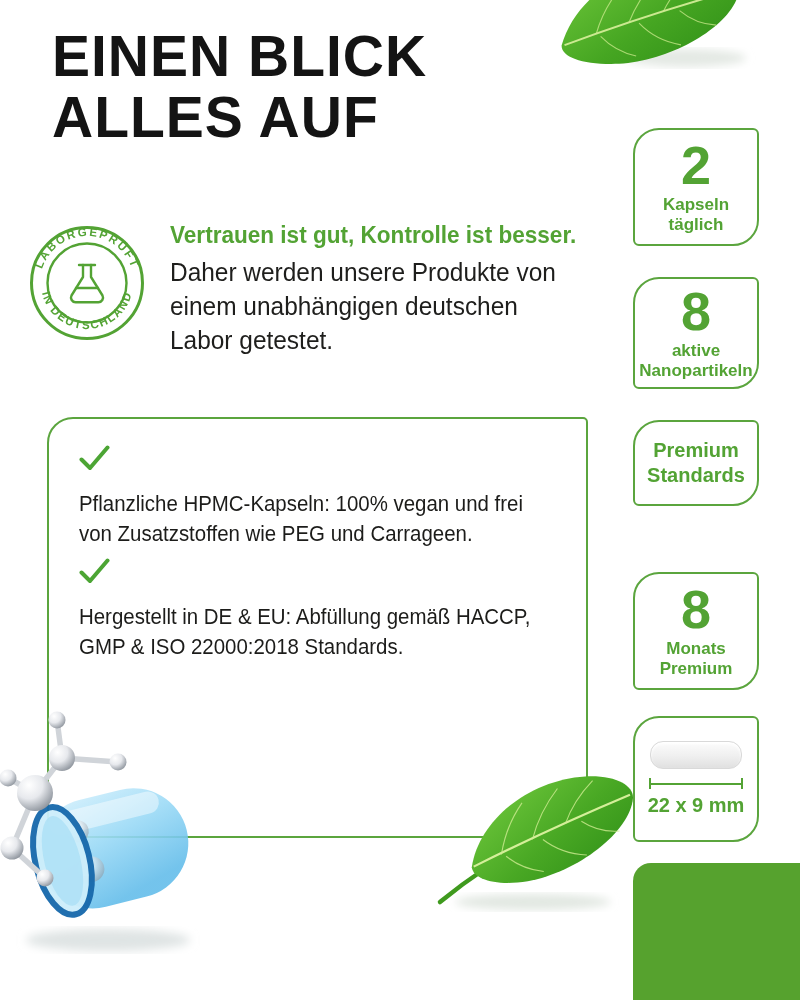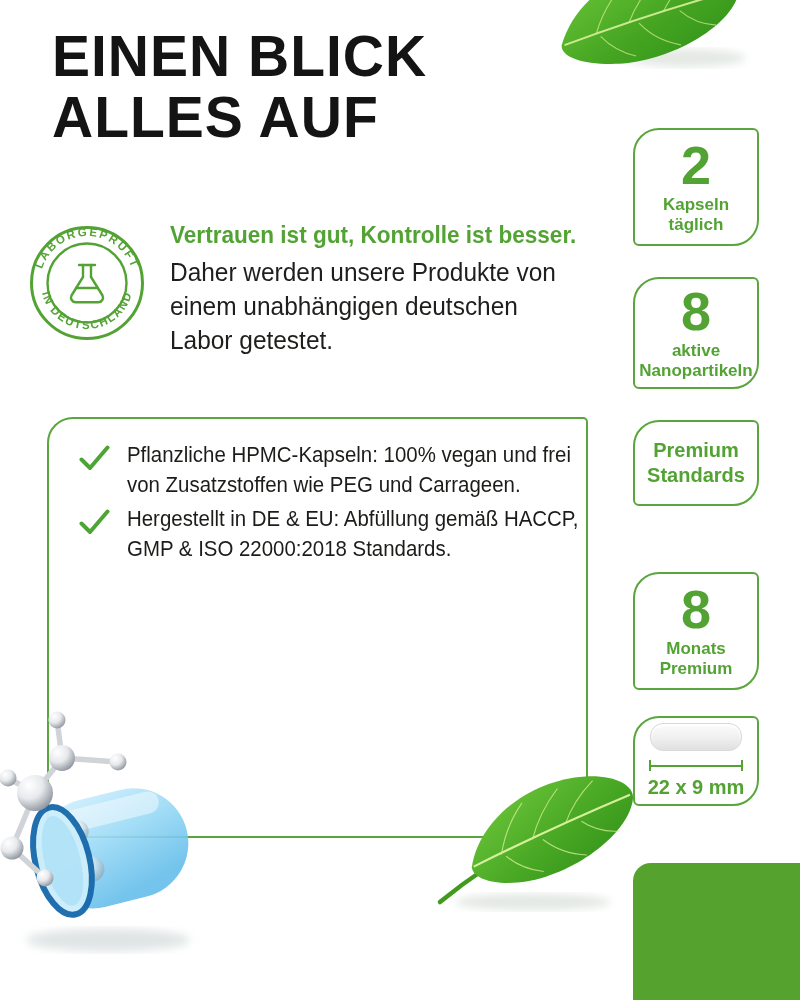--- a/index.html
+++ b/index.html
@@ -16,39 +16,39 @@
   .intro{position:absolute;left:170px;top:221px;width:470px;transform:scaleX(.94);transform-origin:0 0;}
   .intro-headline{font-size:24px;font-weight:bold;color:#53a334;margin-bottom:6px;white-space:nowrap;}
   .intro-body div{font-size:26px;line-height:34px;color:#1e1e1c;white-space:nowrap;}
   
   .stamp{position:absolute;left:28px;top:224px;}
   
   .panel{
     position:absolute;left:47px;top:417px;width:541px;height:421px;box-sizing:border-box;
     border:2.5px solid #5ba53e;border-radius:26px 5px 26px 5px;z-index:1;
   }
-  .check-item{display:flex;align-items:flex-start;padding-left:30px;gap:17px;}
+  .check-item{display:flex;align-items:flex-start;padding-left:30px;gap:17px;flex-direction:column;}
   .check-item.i1{margin-top:21px;}
   .check-item.i2{margin-top:17px;}
   .check-item.i3{margin-top:4px;}
   .check-icon{flex:0 0 auto;margin-top:5px;}
   .check-text{transform:scaleX(.95);transform-origin:0 0;}
   .check-text div{font-size:21.5px;line-height:30px;color:#1c1c1a;white-space:nowrap;}
   
   .badge{
     position:absolute;left:633px;width:126px;box-sizing:border-box;
     border:2.5px solid #5ba53e;border-radius:26px 6px 26px 6px;
     display:flex;flex-direction:column;align-items:center;justify-content:center;text-align:center;
     background:#fff;
   }
   .badge.b1{top:128px;height:118px;}
   .badge.b2{top:277px;height:112px;}
   .badge.b3{top:420px;height:86px;}
   .badge.b4{top:572px;height:118px;}
-  .badge.b5{top:716px;height:90px;}
+  .badge.b5{top:716px;height:126px;}
   .badge-value{font-size:54px;line-height:50px;font-weight:bold;color:#53a334;}
   .badge-label{font-size:17px;line-height:20px;font-weight:bold;color:#53a334;margin-top:5px;}
   .badge-label-big{font-size:20px;line-height:25px;font-weight:bold;color:#53a334;}
   .pill{
     width:90px;height:26px;border-radius:13px;
     background:linear-gradient(180deg,#fcfcfc 0%,#efefef 55%,#e0e0e0 100%);
     border:1px solid #d9d9d9;box-shadow:inset 0 2px 3px #ffffff;
   }
   .measure{width:90px;height:11px;margin-top:9px;position:relative;
     border-left:2px solid #53a334;border-right:2px solid #53a334;}

